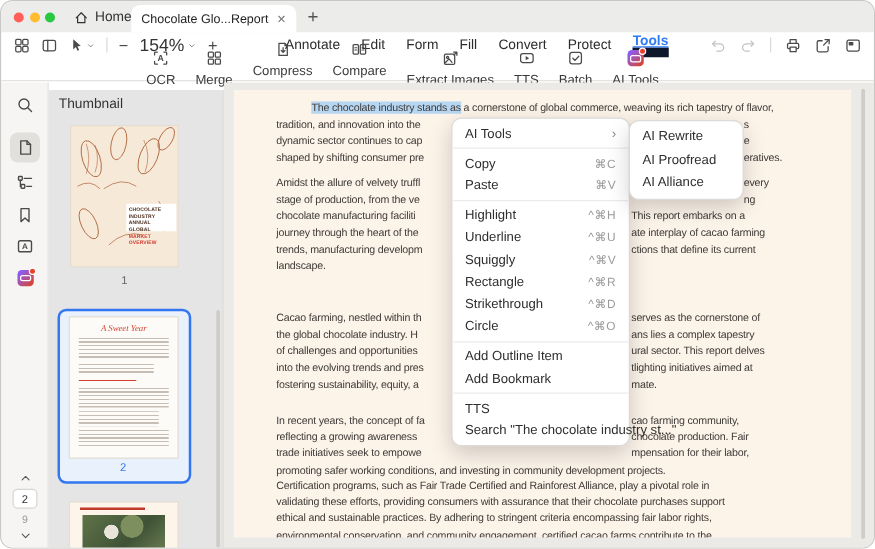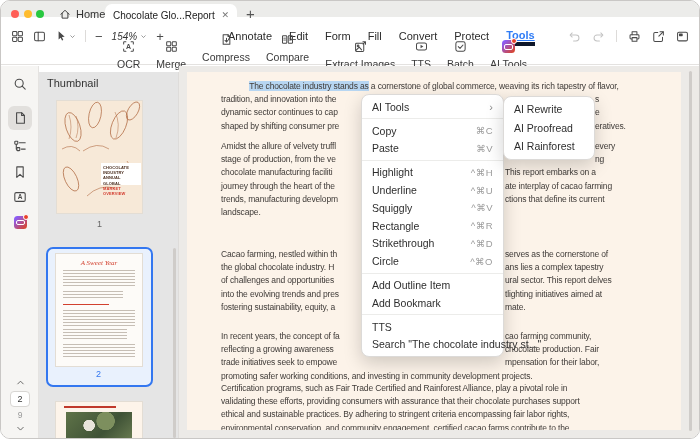--- a/index.html
+++ b/index.html
@@ -3,41 +3,41 @@
 <meta charset="utf-8">
 <style>
   html,body{margin:0;padding:0;background:#ffffff;}
   *{box-sizing:border-box;}
   .window{
     position:relative;width:700px;height:439px;overflow:hidden;
     font-family:"Liberation Sans",sans-serif;background:#fff;
     border-radius:10px;border:1px solid #c9c7c5;
   }
   
-  .titlebar{position:absolute;left:0;top:0;width:100%;height:16px;background:#ececea;}
+  .titlebar{position:absolute;left:0;top:0;width:100%;height:25px;background:#ececea;}
   .lights{position:absolute;left:10px;top:8.5px;display:flex;gap:4.5px;}
   .light{width:8px;height:8px;border-radius:50%;}
   .light.r{background:#ff5f57}.light.y{background:#febc2e}.light.g{background:#28c840}
   .home-tab{position:absolute;left:52px;top:0;height:25px;display:flex;align-items:center;gap:5px;
     font-size:11px;color:#333;padding:0 6px;}
   .doc-tab{position:absolute;left:104px;top:3px;height:22px;width:132px;background:#fff;
     border-radius:7px 7px 0 0;display:flex;align-items:center;gap:6px;padding:0 8px;
     font-size:10px;color:#222;}
   .doc-tab .lbl{white-space:nowrap;overflow:hidden;text-overflow:clip;flex:1;}
   .tab-close{font-size:9px;color:#777;line-height:1;}
   .new-tab{position:absolute;left:243px;top:2px;font-size:15px;color:#555;background:none;border:none;padding:2px;}
   
   .toolbar1{position:absolute;left:0;top:25px;width:100%;height:20px;background:#fff;}
   .tb1-left{position:absolute;left:10px;top:0;height:20px;display:flex;align-items:center;gap:9px;color:#4a4a4a;}
   .vsep{width:1px;height:12px;background:#dddbd9;}
   .glyph{font-size:13px;color:#4a4a4a;line-height:1;}
-  .zoomlvl{font-size:10px;color:#333;font-style:italic;}
+  .zoomlvl{font-size:14px;color:#333;}
   .menubar{position:absolute;left:227px;top:0;height:20px;display:flex;gap:17px;align-items:center;}
   .menubar .mi{font-size:11px;color:#2b2b2b;height:20px;display:flex;align-items:center;}
-  .menubar .mi.active{color:#2f7cf6;font-weight:bold;border-bottom:4px solid #0f172a;padding-top:2px;text-decoration:underline;}
+  .menubar .mi.active{color:#2f7cf6;font-weight:bold;border-bottom:8px solid #0f172a;padding-top:2px;text-decoration:underline;}
   .tb1-right{position:absolute;right:10px;top:0;height:20px;display:flex;align-items:center;gap:11px;color:#4a4a4a;}
   .dim{color:#c3c3c3;}
   
   .toolbar2{position:absolute;left:0;top:45px;width:100%;height:19px;background:#fff;
     border-bottom:1px solid #e4e2e0;display:flex;align-items:center;padding-left:116px;gap:16px;}
   .tool-btn{display:flex;align-items:center;gap:5px;font-size:10.5px;color:#3a3a3a;background:none;border:none;padding:0;flex-direction:column;}
   .tool-btn svg{color:#4a4a4a;}
   .dd{font-size:8px;color:#8a8a8a;}
   .ai-chip{display:inline-block;width:13px;height:13px;border-radius:3.5px;
     background:linear-gradient(135deg,#8a5cf5 15%,#d8452f 90%);position:relative;flex:0 0 auto;}
@@ -552,16 +552,16 @@
       <div class="cmi">
         <span>TTS</span>
       </div>
       <div class="cmi">
         <span>Search "The chocolate industry st..."</span>
       </div>
     </div>
   <div class="submenu" id="submenu">
       <div class="smi">AI Rewrite</div>
       <div class="smi">AI Proofread</div>
-      <div class="smi">AI Rainforest</div>
+      <div class="smi">AI Alliance</div>
     </div>
 
 </div>
 
 </body></html>

